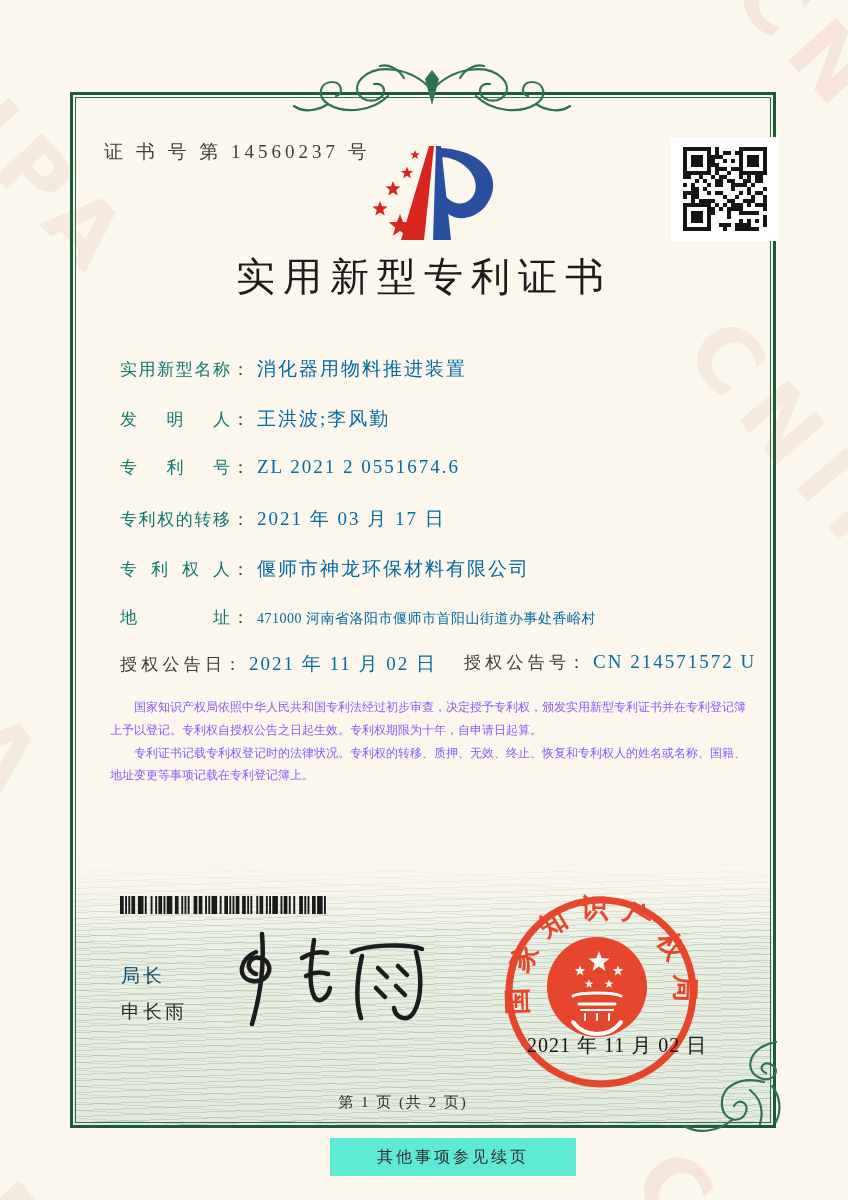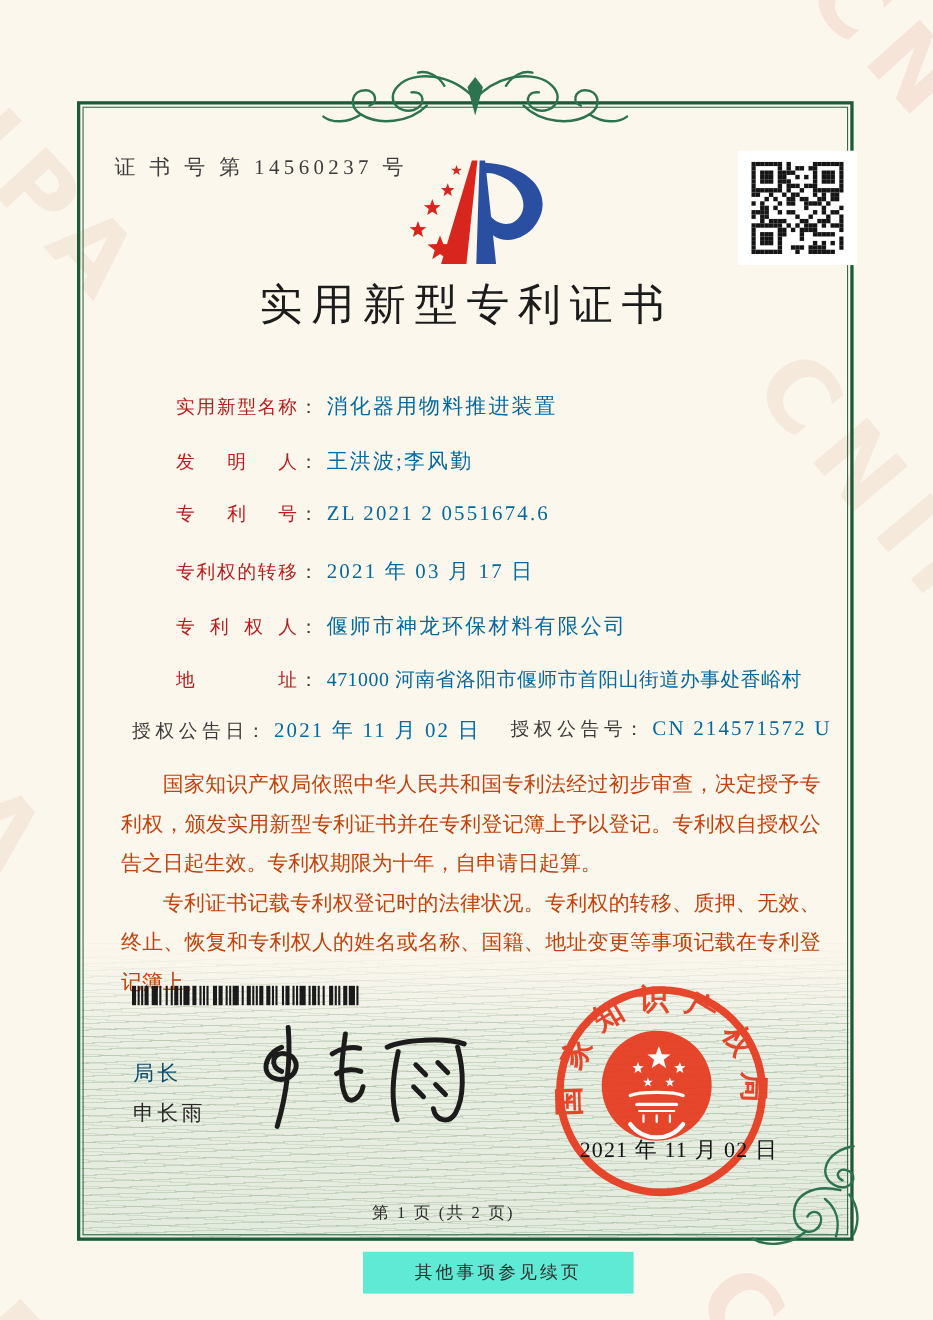--- a/index.html
+++ b/index.html
@@ -29,31 +29,31 @@
 
   .cert-no{position:absolute;left:104px;top:139px;font-size:19px;letter-spacing:4px;color:#3d3d3d;z-index:4;}
   .logo{position:absolute;left:336px;top:138px;z-index:4;}
   .qr-wrap{position:absolute;left:671px;top:137px;width:108px;height:104px;background:#ffffff;
     display:flex;align-items:center;justify-content:center;z-index:4;}
   .title{position:absolute;left:0;right:0;top:250px;text-align:center;font-size:39px;font-weight:normal;
     letter-spacing:8px;color:#1c1c1c;z-index:4;}
 
   .fields{position:absolute;left:120px;top:356px;width:600px;z-index:4;}
   .frow{position:absolute;left:0;white-space:nowrap;font-size:17px;color:#3a3a3a;}
-  .flabel{display:inline-block;width:110px;text-align:justify;text-align-last:justify;color:#b91c1c;margin-left:40px;}
+  .flabel{display:inline-block;width:110px;text-align:justify;text-align-last:justify;color:#0f766e;}
   .fcolon{display:inline-block;margin:0 8px 0 2px;}
   .fvalue{font-size:19px;letter-spacing:2px;color:#0369a1;}
-  .fvalue.tight{font-size:18px;letter-spacing:0.5px;}
+  .fvalue.tight{font-size:14px;letter-spacing:0.5px;}
 
   .grant{position:absolute;left:120px;top:651px;white-space:nowrap;font-size:17px;z-index:4;color:#3a3a3a;}
   .grant .g2{position:absolute;left:344px;top:0;white-space:nowrap;}
   .glabel{display:inline-block;width:102px;text-align:justify;text-align-last:justify;}
 
-  .paras{position:absolute;left:110px;top:696px;width:636px;font-size:19px;line-height:1.9;
-    text-align:justify;color:#c2410c;z-index:4;}
+  .paras{position:absolute;left:110px;top:696px;width:636px;font-size:12px;line-height:1.9;
+    text-align:justify;color:#8b5cf6;z-index:4;}
   .paras p{margin:0;text-indent:2em;}
 
   .barcode{position:absolute;left:120px;top:896px;z-index:4;}
   .director-title{position:absolute;left:121px;top:963px;font-size:19px;letter-spacing:3px;color:#0c4a6e;
     font-family:"Liberation Sans","DejaVu Sans",sans-serif;z-index:4;}
   .director-name{position:absolute;left:121px;top:999px;font-size:19px;letter-spacing:3px;color:#2a2a2a;
     font-family:"Liberation Sans","DejaVu Sans",sans-serif;z-index:4;}
   .signature{position:absolute;left:226px;top:928px;z-index:5;}
 
   .seal{position:absolute;left:501px;top:892px;z-index:4;opacity:.93;}

